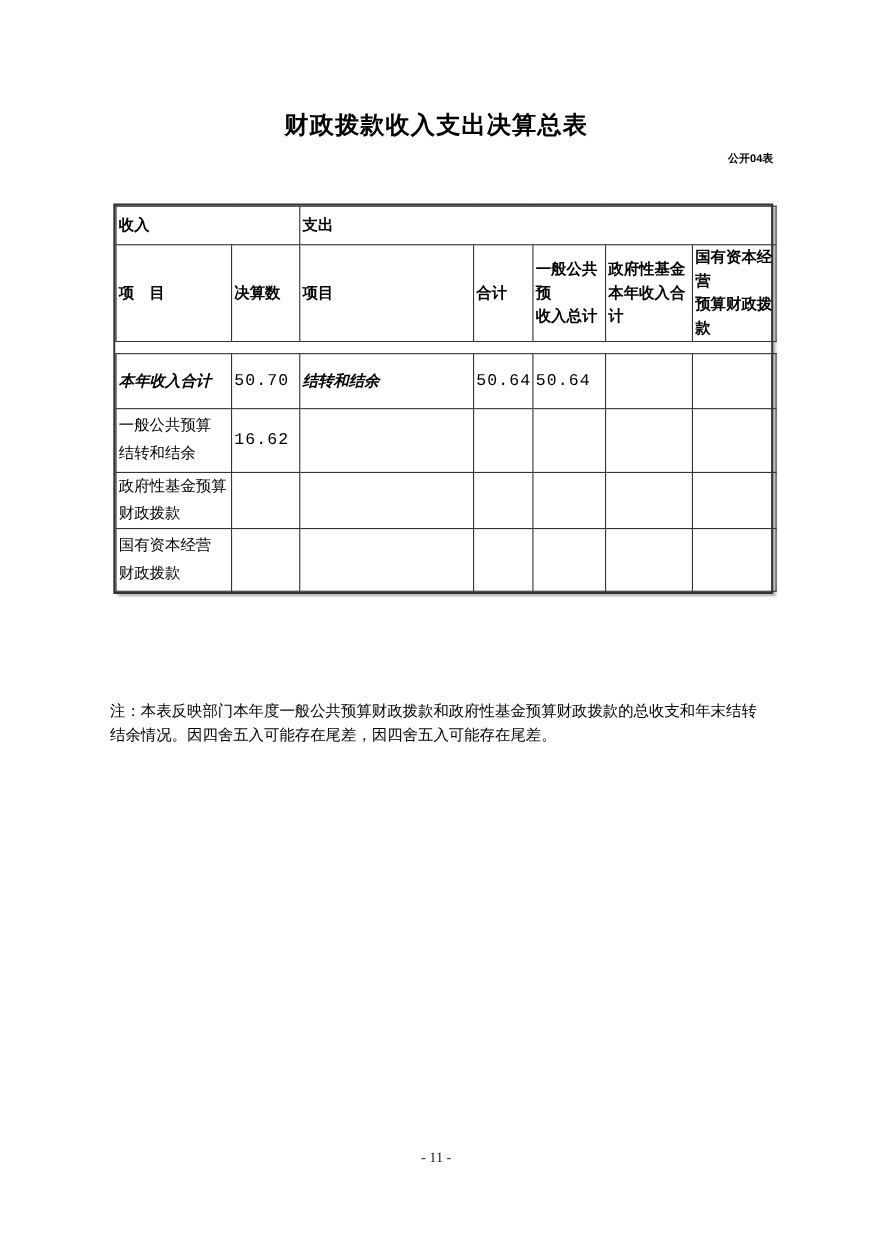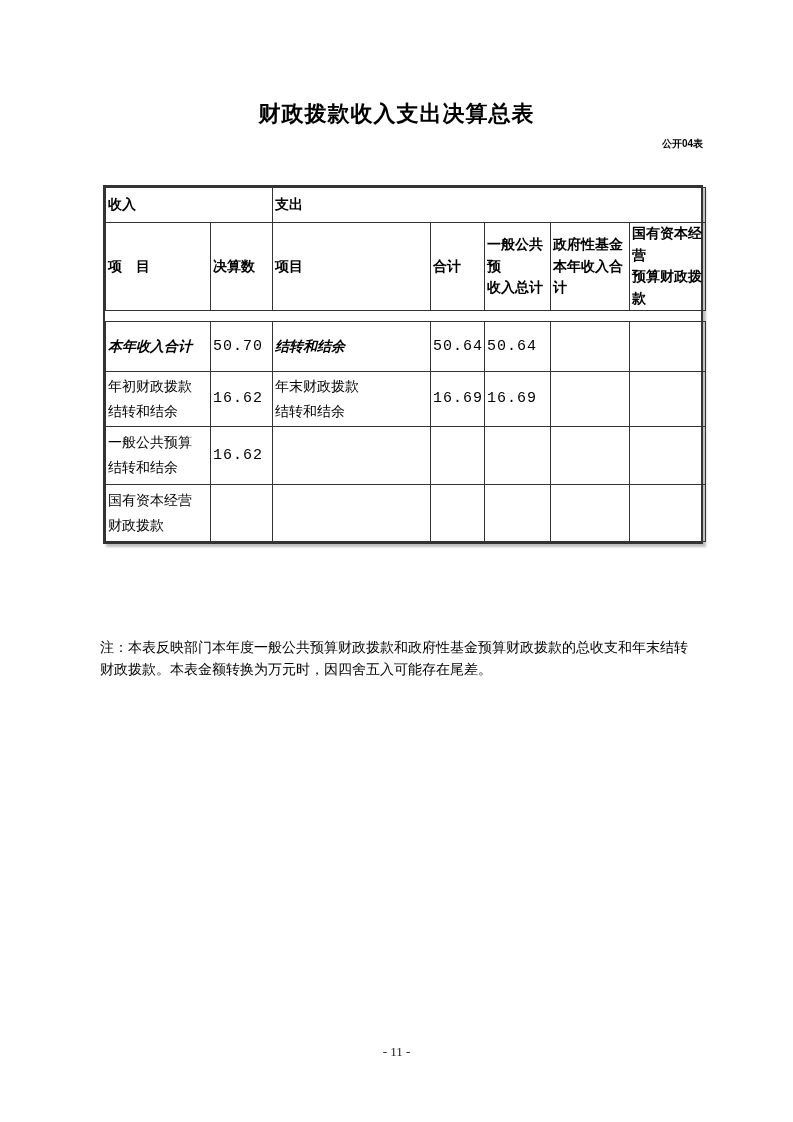--- a/index.html
+++ b/index.html
@@ -166,54 +166,53 @@
       <tbody>
           <tr style="height:50px">
         <td class="item bold">本年收入合计</td>
         <td class="num">50.70</td>
         <td class="item bold">结转和结余</td>
         <td class="num">50.64</td>
         <td class="num">50.64</td>
         <td class="num"></td>
         <td class="num"></td>
       </tr>
-      <tr style="height:55px">
-        <td class="item">年初财政拨款
-结转和结余</td>
-        <td class="num">16.62</td>
-        <td class="item">年末财政拨款
-结转和结余</td>
-        <td class="num">16.69</td>
-        <td class="num">16.69</td>
-        <td class="num"></td>
-        <td class="num"></td>
-      </tr>
       <tr style="height:58px">
         <td class="item">一般公共预算
 结转和结余</td>
         <td class="num">16.62</td>
         <td class="item"></td>
         <td class="num"></td>
         <td class="num"></td>
         <td class="num"></td>
         <td class="num"></td>
       </tr>
+      <tr style="height:51px">
+        <td class="item">政府性基金预算
+财政拨款</td>
+        <td class="num"></td>
+        <td class="item"></td>
+        <td class="num"></td>
+        <td class="num"></td>
+        <td class="num"></td>
+        <td class="num"></td>
+      </tr>
       <tr style="height:57px">
         <td class="item">国有资本经营
 财政拨款</td>
         <td class="num"></td>
         <td class="item"></td>
         <td class="num"></td>
         <td class="num"></td>
         <td class="num"></td>
         <td class="num"></td>
       </tr>
     </tbody>
       </table>
 
   </div>
 
   <p class="note">注：本表反映部门本年度一般公共预算财政拨款和政府性基金预算财政拨款的总收支和年末结转
-财政拨款。本表金额转换为万元时，因四舍五入可能存在尾差。</p>
+结余情况。因四舍五入可能存在尾差，因四舍五入可能存在尾差。</p>
 
   <div class="pageno">- 11 -</div>
 
 </div>
 
 </body></html>

